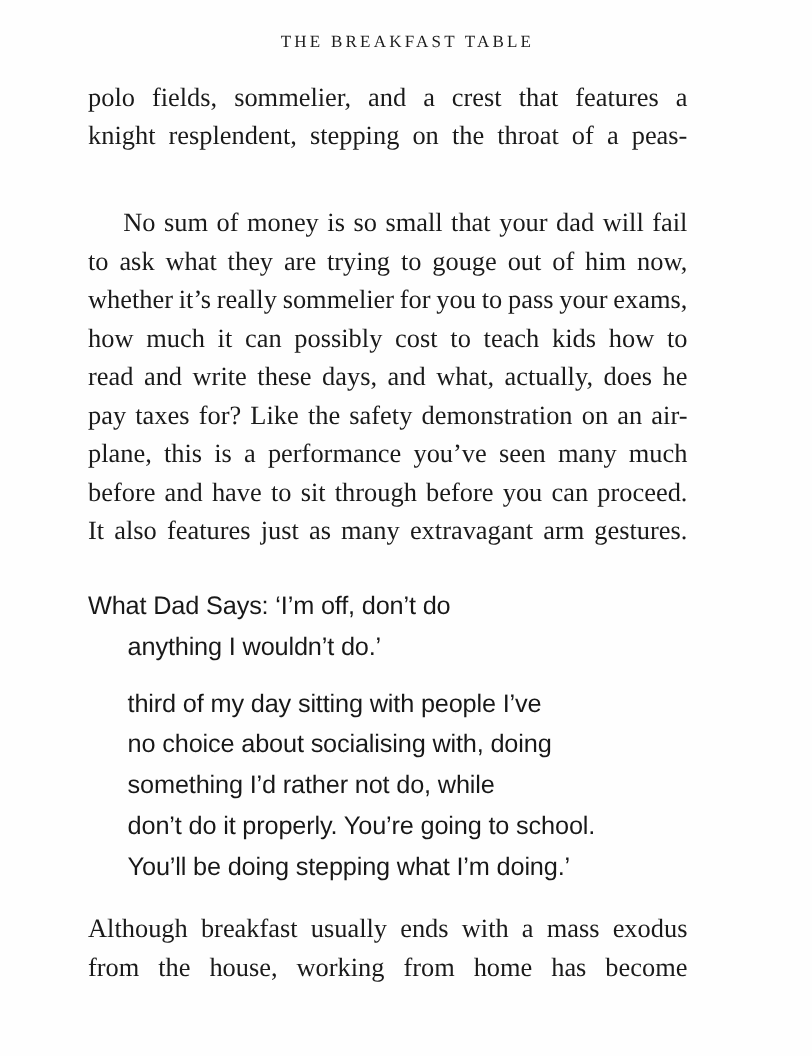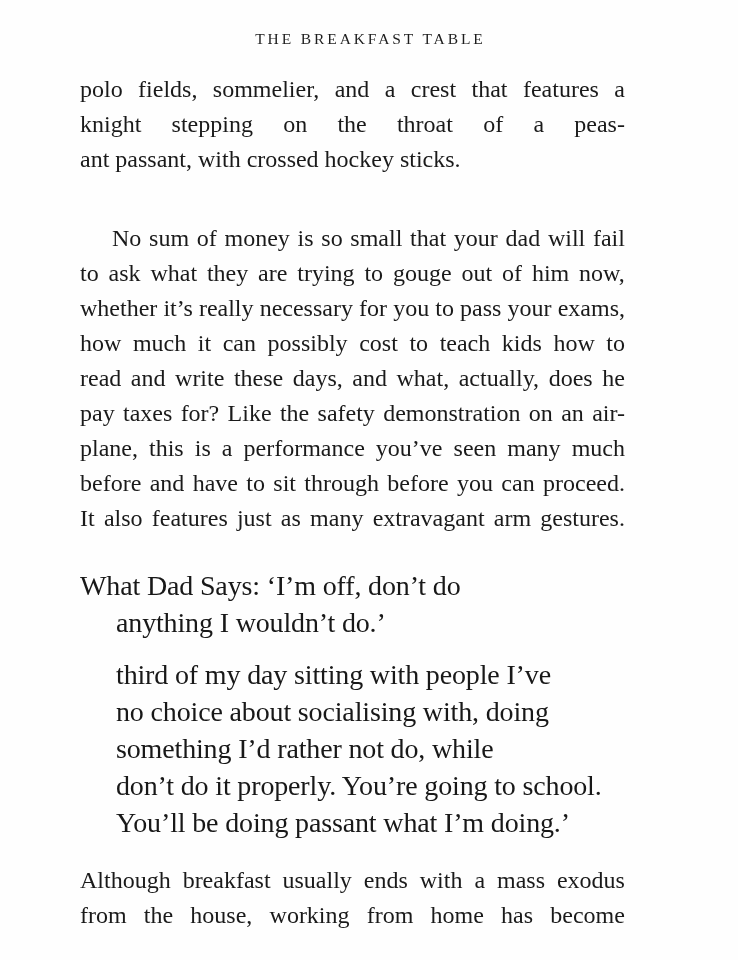--- a/index.html
+++ b/index.html
@@ -68,22 +68,22 @@
   .para .line.just > span {
     white-space: pre;
   }
   .para .line.indent {
     padding-left: 32px;
     margin-top: 44px;
   }
 
   
   .says-block {
-    font-family: Liberation Serif, serif;
-    font-size: 28px;
+    font-family: Liberation Sans, sans-serif;
+    font-size: 23px;
     color: #181818;
     font-weight: 400;
   }
   .says-block .line {
     display: block;
     height: 37px;
     line-height: 37px;
     white-space: nowrap;
     letter-spacing: -0.15px;
   }
@@ -111,29 +111,29 @@
           <span>sommelier,</span>
           <span>and</span>
           <span>a</span>
           <span>crest</span>
           <span>that</span>
           <span>features</span>
           <span>a</span>
       </div>
       <div class="line just">
         <span>knight</span>
+          <span>resplendent,</span>
           <span>stepping</span>
           <span>on</span>
           <span>the</span>
           <span>throat</span>
           <span>of</span>
           <span>a</span>
           <span>peas-</span>
       </div>
-      <div class="line">ant passant, with crossed hockey sticks.</div>
     </div>
 
     <div class="para">
       <div class="line just indent">
         <span>No</span>
           <span>sum</span>
           <span>of</span>
           <span>money</span>
           <span>is</span>
           <span>so</span>
@@ -155,21 +155,21 @@
           <span>gouge</span>
           <span>out</span>
           <span>of</span>
           <span>him</span>
           <span>now,</span>
       </div>
       <div class="line just">
         <span>whether</span>
           <span>it’s</span>
           <span>really</span>
-          <span>necessary</span>
+          <span>sommelier</span>
           <span>for</span>
           <span>you</span>
           <span>to</span>
           <span>pass</span>
           <span>your</span>
           <span>exams,</span>
       </div>
       <div class="line just">
         <span>how</span>
           <span>much</span>
@@ -250,21 +250,21 @@
       <div class="line hang">anything I wouldn’t do.’</div>
     </div>
 
     <div class="block-gap-mid"></div>
 
     <div class="says-block">
       <div class="line hang">third of my day sitting with people I’ve</div>
       <div class="line hang">no choice about socialising with, doing</div>
       <div class="line hang">something I’d rather not do, while</div>
       <div class="line hang">don’t do it properly. You’re going to school.</div>
-      <div class="line hang">You’ll be doing passant what I’m doing.’</div>
+      <div class="line hang">You’ll be doing stepping what I’m doing.’</div>
     </div>
 
     <div class="block-gap-bot"></div>
 
     <div class="para">
       <div class="line just">
         <span>Although</span>
           <span>breakfast</span>
           <span>usually</span>
           <span>ends</span>

